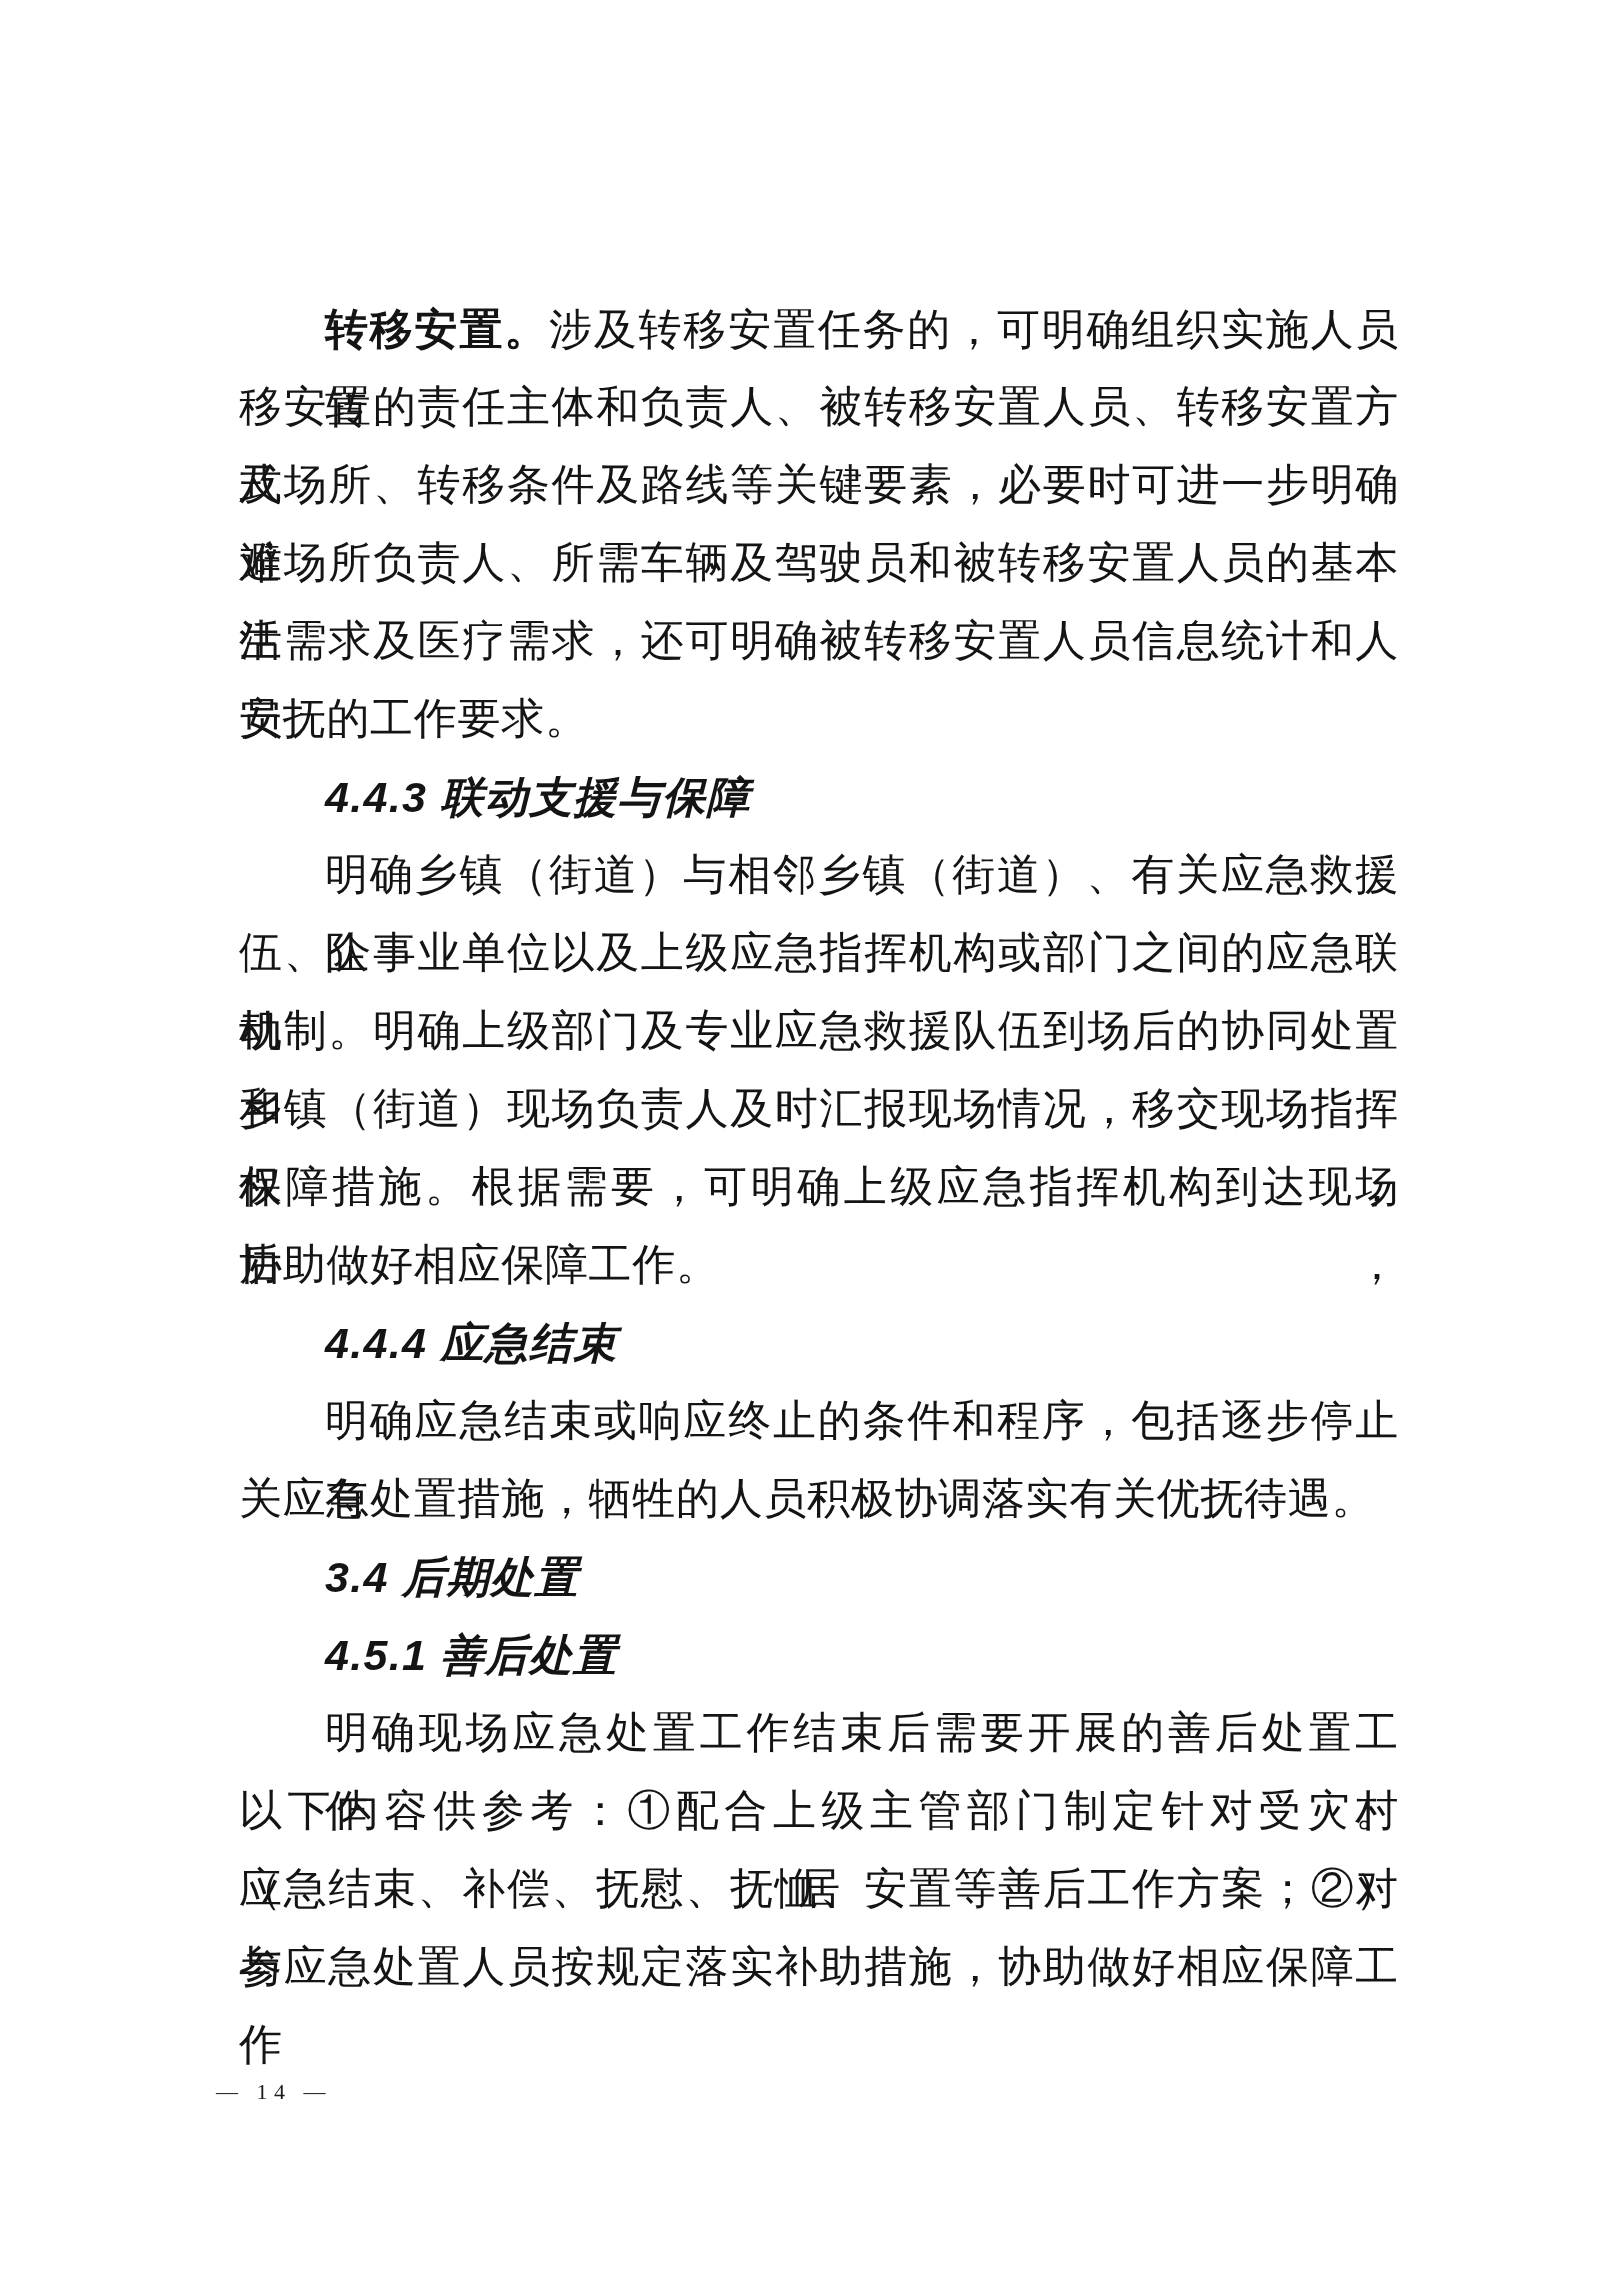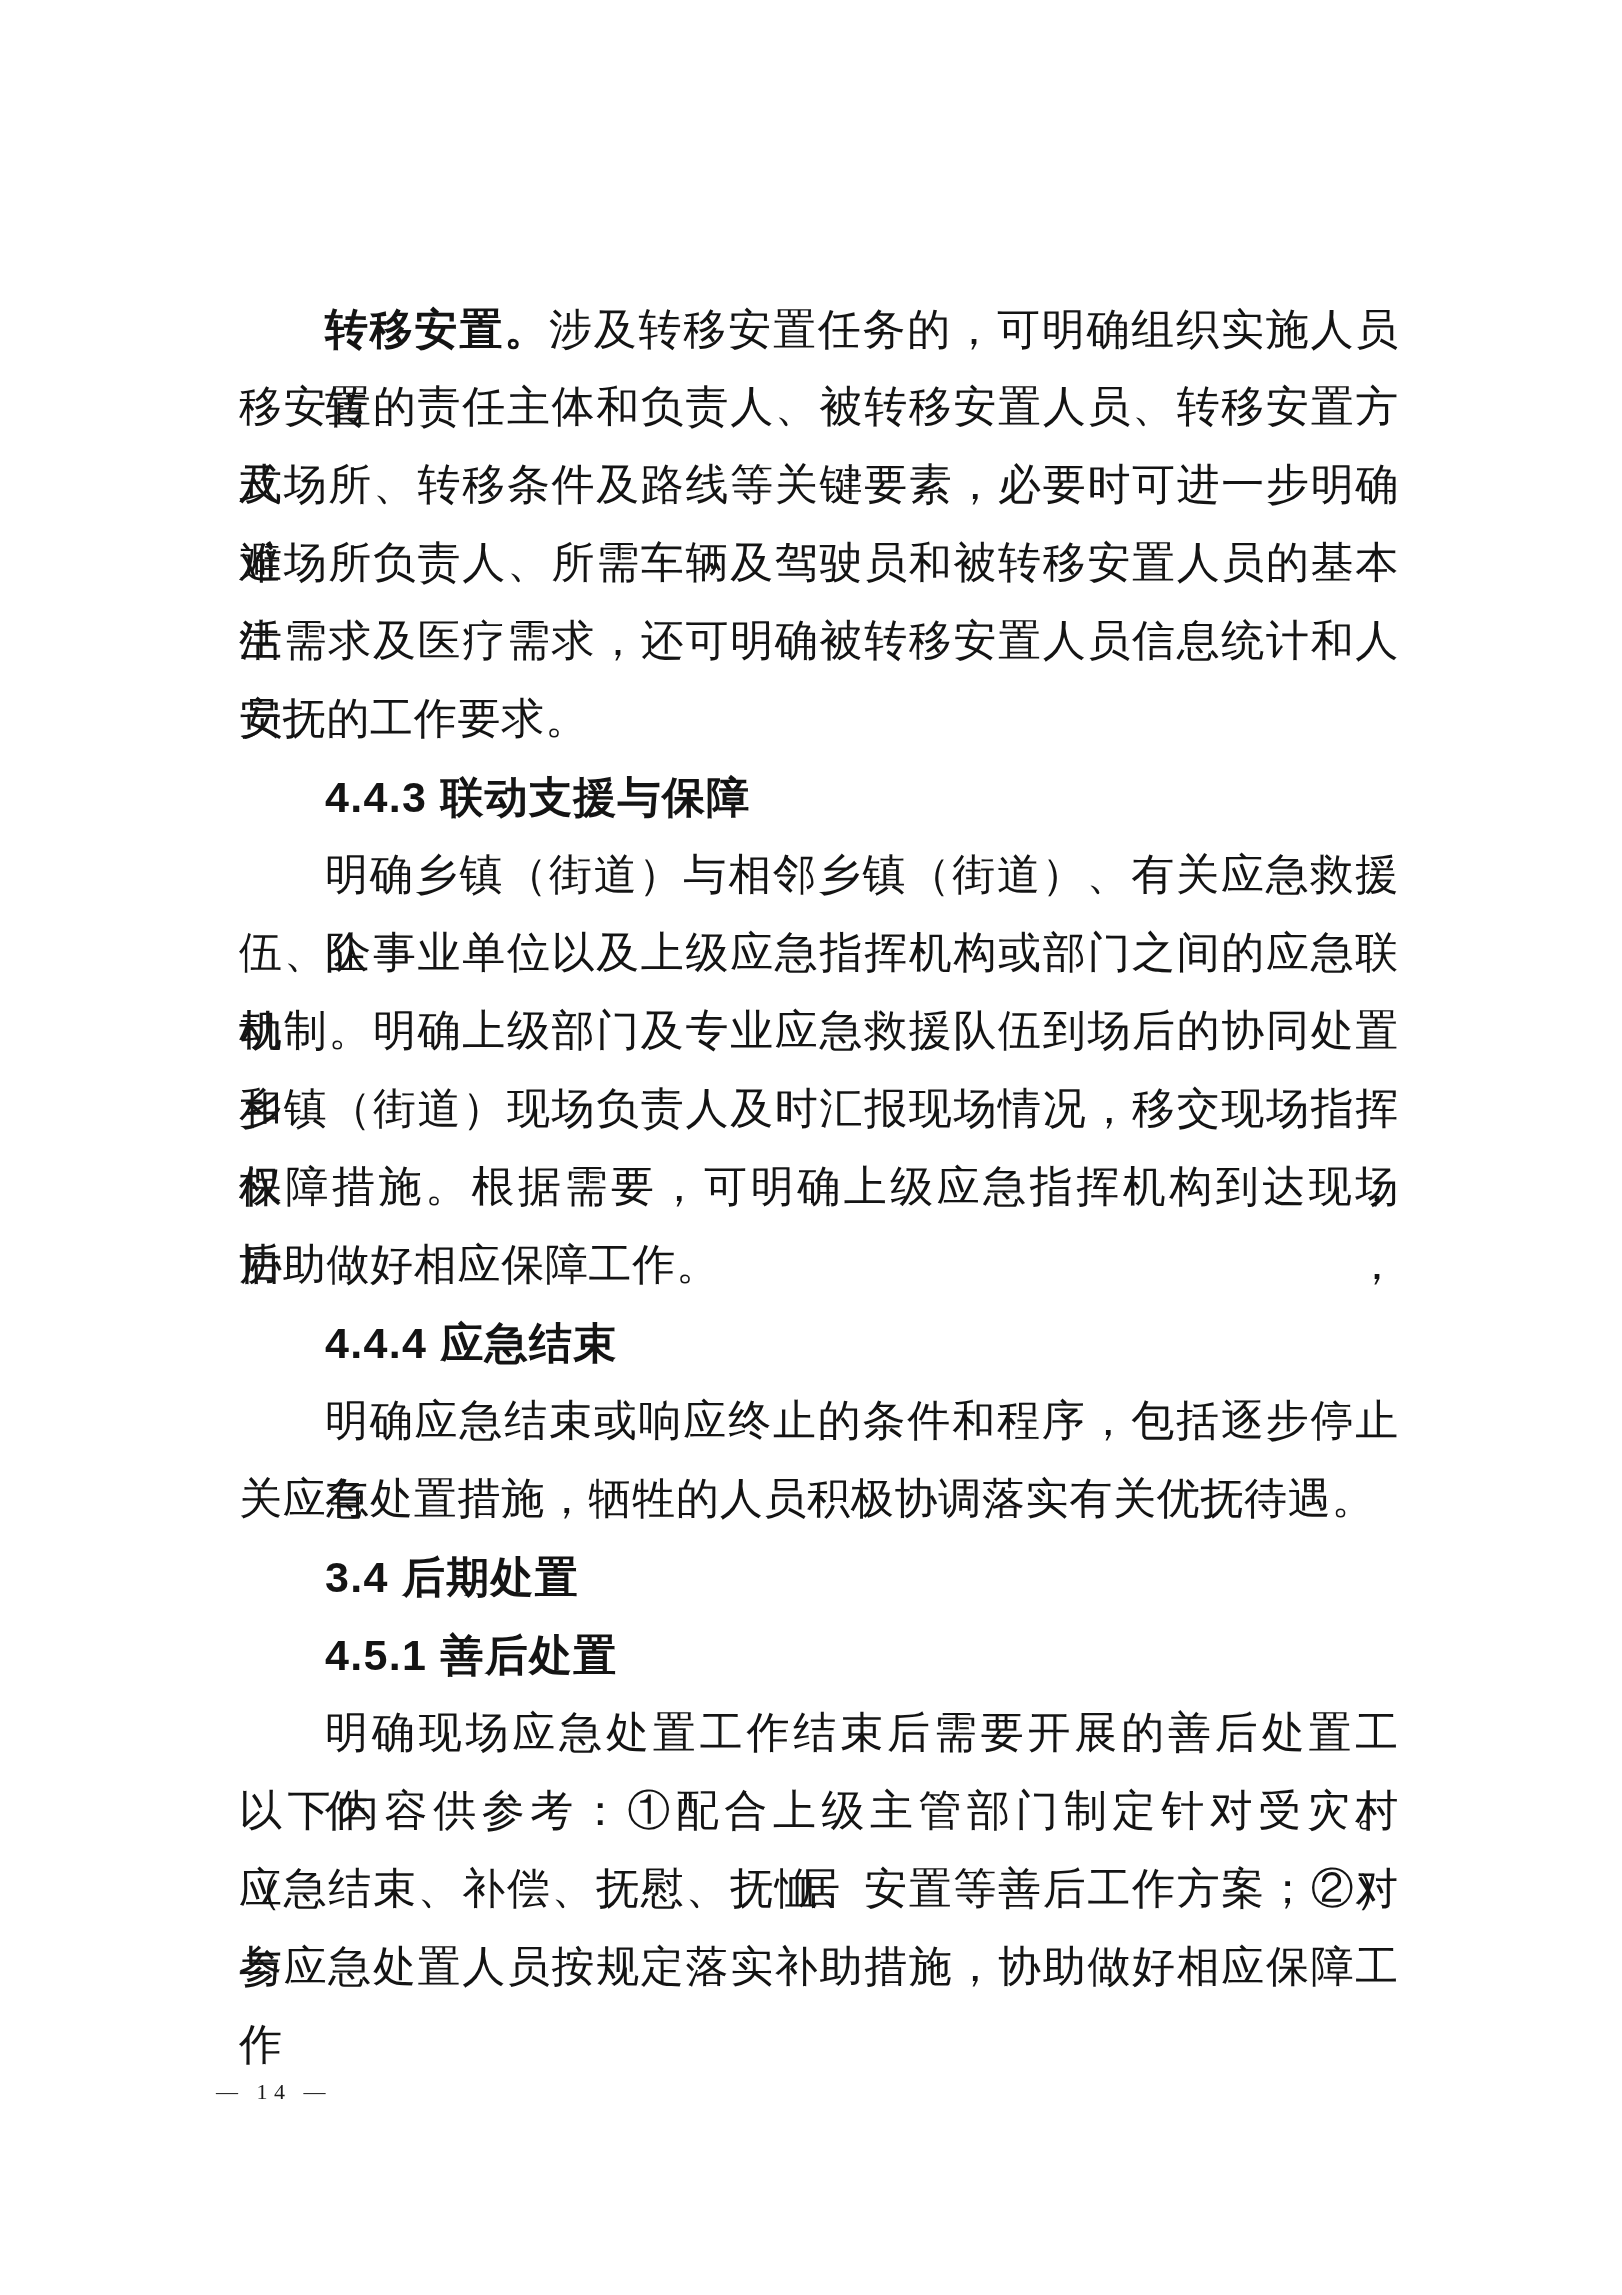--- a/index.html
+++ b/index.html
@@ -26,20 +26,21 @@
   }
   .justify {
     text-align: justify;
     text-align-last: justify;
   }
   .indent { padding-left: 86px; }
   .heading {
     font-weight: 700;
     font-family: "Liberation Sans", "DejaVu Sans", sans-serif;
     letter-spacing: 1.3px;
+    font-style: italic;
   }
   .lead {
     font-weight: 700;
     font-family: "Liberation Sans", "DejaVu Sans", sans-serif;
     margin-top: 45px;
   }
   .footer {
     position: absolute;
     left: 216px;
     top: 2069px;

